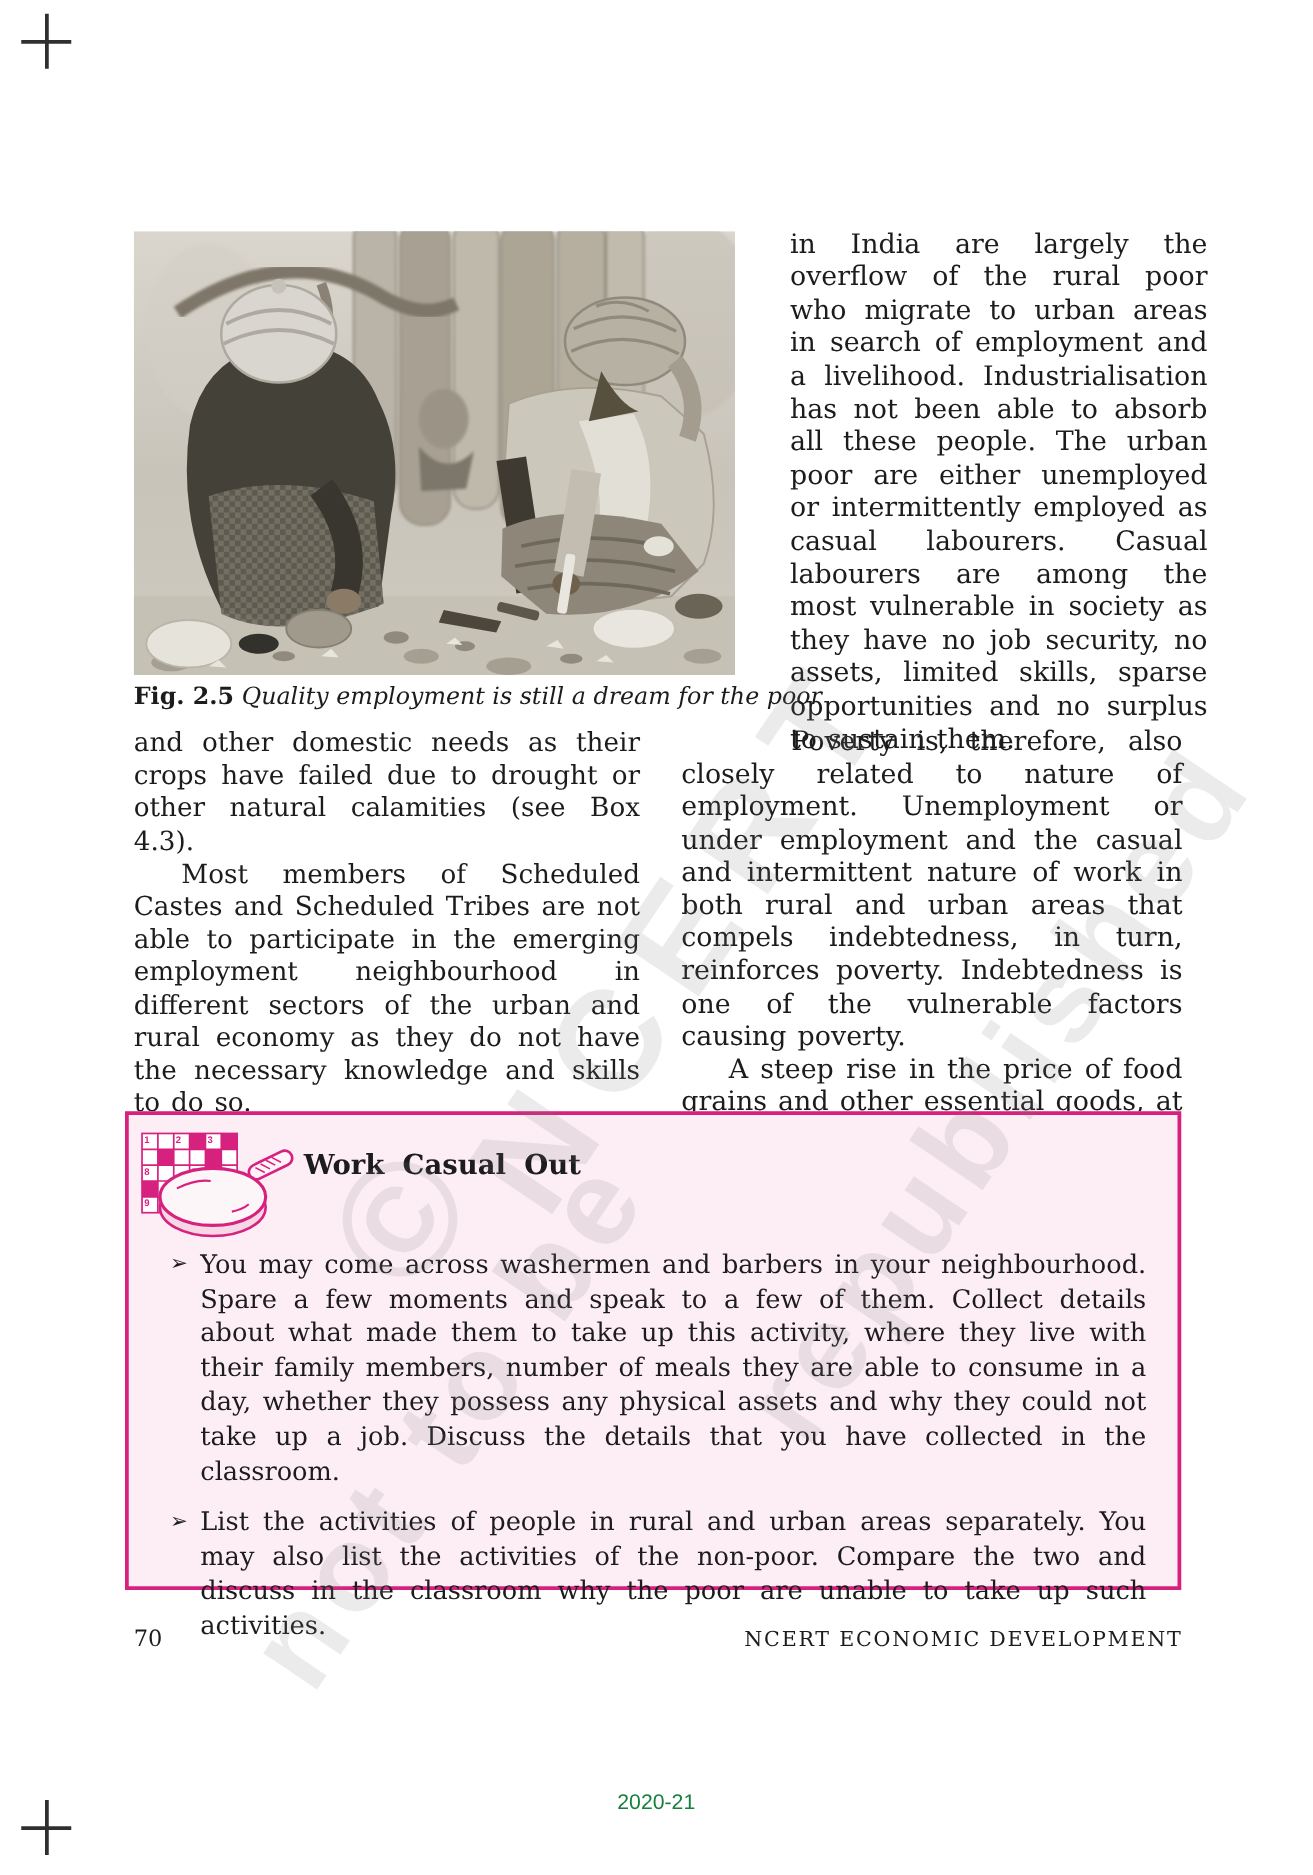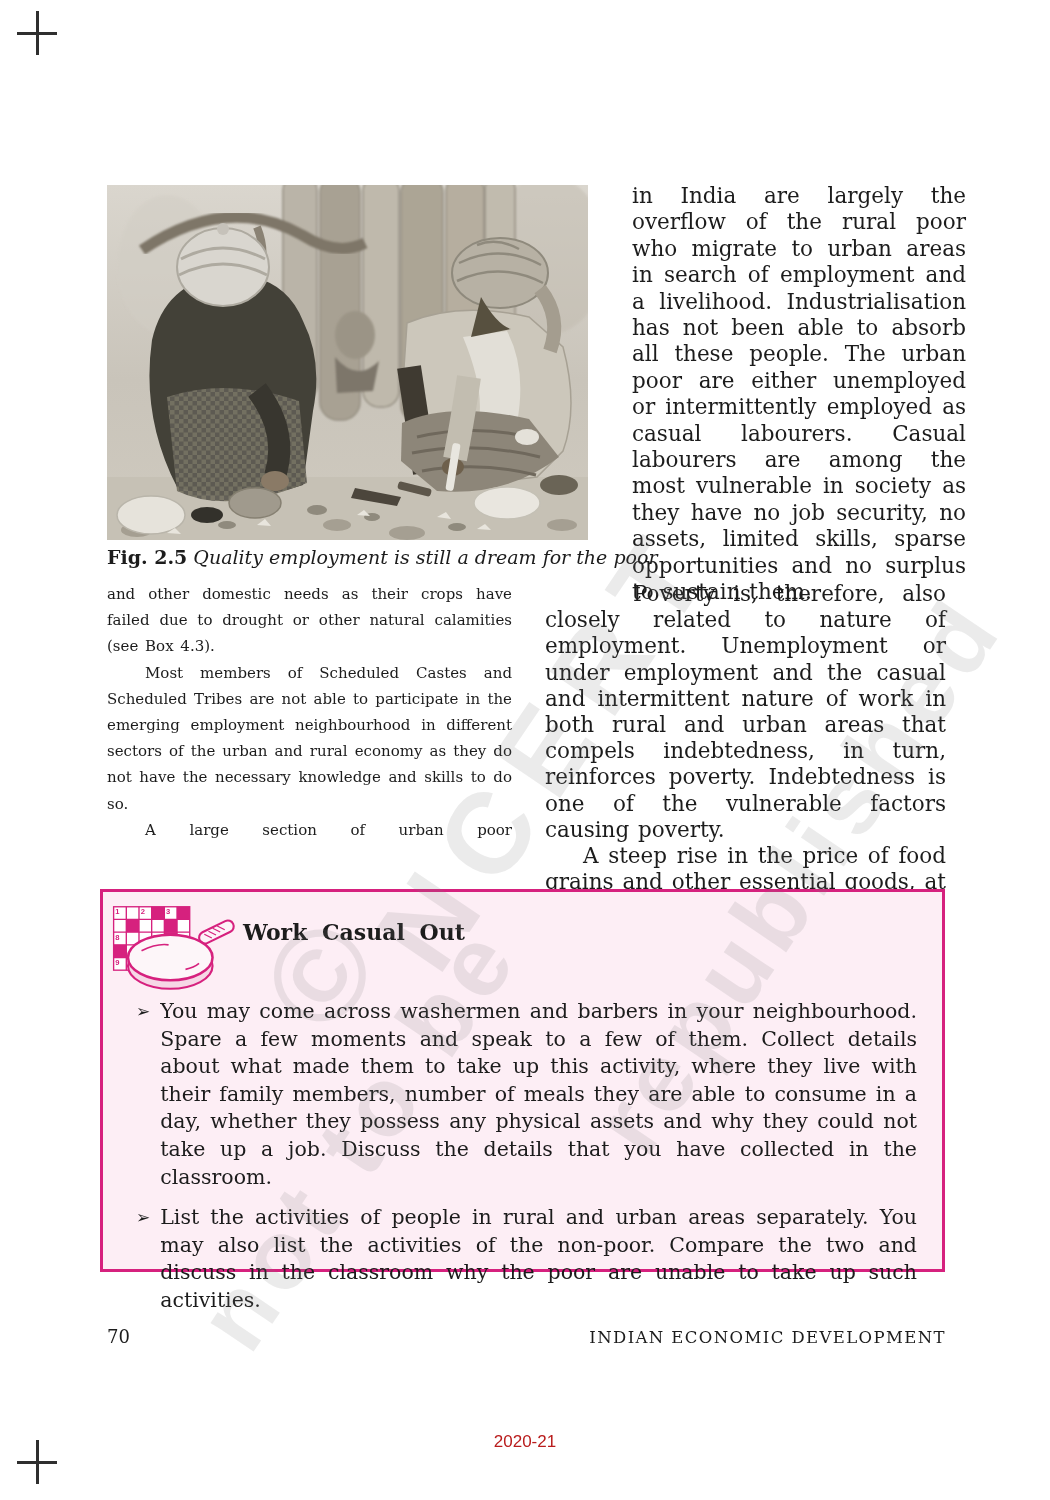--- a/index.html
+++ b/index.html
@@ -27,42 +27,42 @@
   .fig{position:absolute; left:107px; top:185px; width:481px; margin:0;}
   .fig svg{display:block; width:481px; height:355px;}
   .fig figcaption{margin-top:6px; font-size:19px; text-align:center; white-space:nowrap;}
   .fig .cap-label{font-weight:bold;}
   .fig .cap-text{font-style:italic;text-align:right;}
 
   
   .col{position:absolute; text-align:justify; word-spacing:2px;}
   .col p{margin:0;}
   .col-right-top{left:632px; top:183px; width:334px; font-size:21.5px; line-height:26.4px;}
-  .col-left{left:107px; top:581px; width:405px; font-size:15px; line-height:26.2px;}
+  .col-left{left:107px; top:581px; width:405px; font-size:21px; line-height:26.2px;}
   .col-right-bot{left:545px; top:581px; width:401px; font-size:21.5px; line-height:26.2px;}
   .ind{text-indent:38px;}
   .ind-big{text-indent:88px;}
   .cont{text-align-last:justify;}
 
   
   .work-box{position:absolute; left:100px; top:889px; width:845px; height:383px;
     box-sizing:border-box; background:#fdeef5; border:3px solid #d6217e;}
   .work-box .icon{position:absolute; left:8px; top:8px; width:127px; height:93px;}
   .work-box .title{position:absolute; left:140px; top:27px; font-size:22px; font-weight:bold; word-spacing:7px;}
   .work-box ul{position:absolute; left:33px; right:25px; top:106px; margin:0; padding:0; list-style:none;}
   .work-box li{display:flex; gap:10px; font-size:20.5px; line-height:27.6px; text-align:justify; word-spacing:1.5px; margin-bottom:13px;}
   .work-box .arrow{flex:0 0 auto; font-family:"DejaVu Sans", sans-serif; font-size:17px; line-height:27.6px;}
   .work-box .btext{flex:1;}
 
   
   .footer-row{position:absolute; left:107px; top:1301px; width:839px; display:flex; justify-content:space-between; align-items:baseline;}
-  .page-num{font-size:18px;margin-top:25px;}
+  .page-num{font-size:18px;}
   .book-title{font-size:16.5px; letter-spacing:1.4px;}
   .year-mark{position:absolute; left:0; top:1432px; width:1050px; text-align:center;
-    font-family:"Liberation Sans", sans-serif; font-size:17px; color:#b91c1c;}
+    font-family:"Liberation Sans", sans-serif; font-size:17px; color:#15803d;}
 </style>
 </head>
 <body>
 
 <div class="page">
 
   <div class="crop tl"></div>
   <div class="crop bl"></div>
 
   <div>
@@ -229,17 +229,17 @@
       </li>
       <li>
         <span class="arrow">➢</span>
         <span class="btext">List the activities of people in rural and urban areas separately. You may also list the activities of the non-poor. Compare the two and discuss in the classroom why the poor are unable to take up such activities.</span>
       </li>
     </ul>
   </div>
 
   <div class="footer-row">
     <span class="page-num">70</span>
-    <span class="book-title">INDIAN ECONOMIC DEVELOPMENT</span>
+    <span class="book-title">NCERT ECONOMIC DEVELOPMENT</span>
   </div>
   <div class="year-mark">2020-21</div>
 
 </div>
 
 </body></html>

